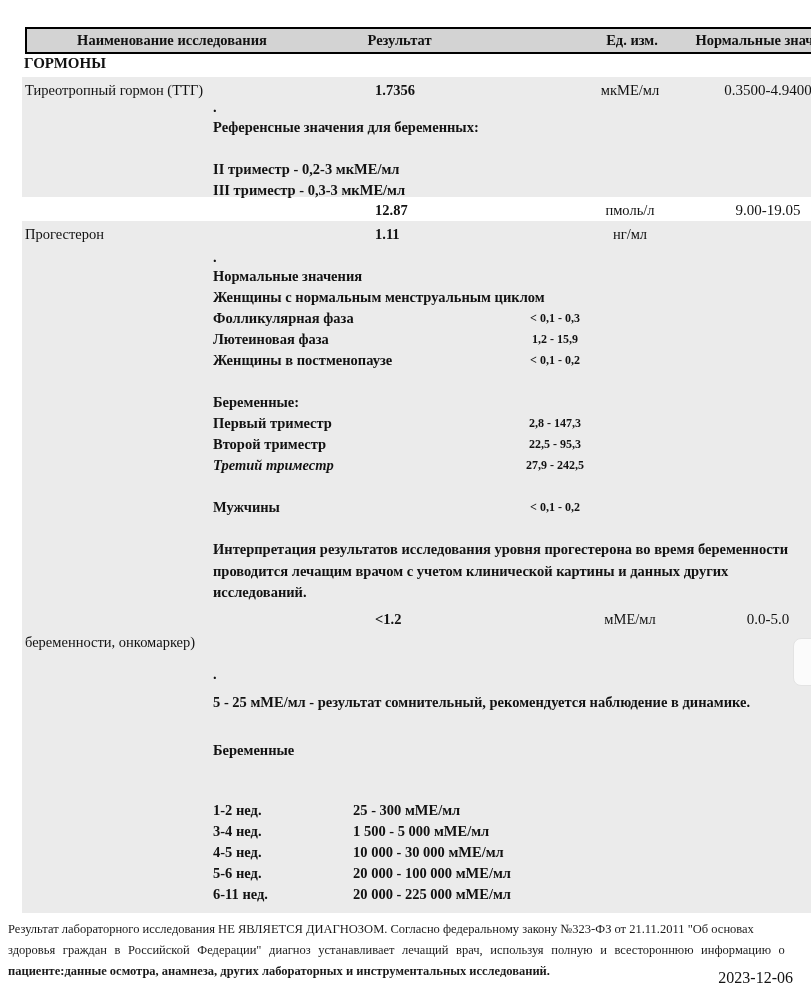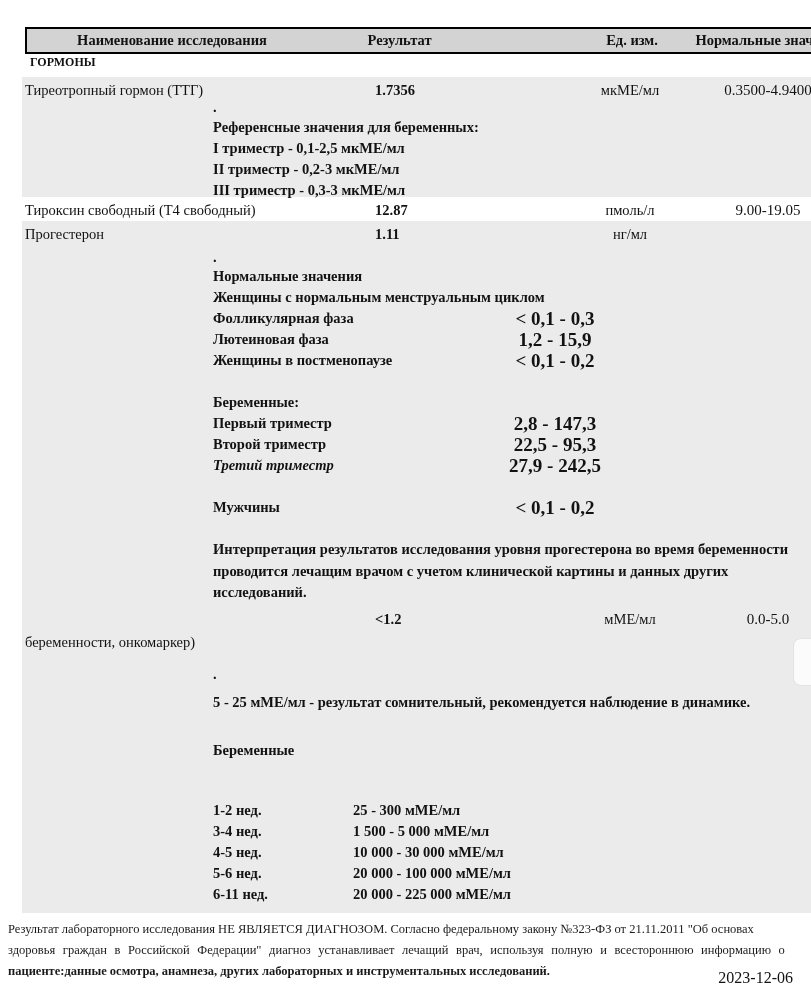--- a/index.html
+++ b/index.html
@@ -15,28 +15,28 @@
   .header-bar{
     position:absolute;left:25px;top:27px;width:1035px;height:23px;
     background:#d3d3d3;border-top:2px solid #000;border-bottom:2px solid #000;
     border-left:2px solid #000;line-height:23px;font-weight:700;font-size:14.5px;
   }
   .hcell{position:absolute;top:0;text-align:center;white-space:nowrap;}
   .hc-name{left:0px;width:290px;}
   .hc-result{left:290px;width:165px;}
   .hc-unit{left:535px;width:140px;}
   .hc-normal{left:643px;width:200px;}
-  .section-title{position:absolute;left:30px;top:55px;font-weight:700;font-size:12px;white-space:nowrap;}
+  .section-title{position:absolute;left:24px;top:55px;font-weight:700;font-size:15px;white-space:nowrap;}
   .trow{position:absolute;left:0;width:100%;height:21px;font-size:14.5px;line-height:21px;}
   .cname{position:absolute;left:25px;top:0;white-space:nowrap;}
   .cres{position:absolute;left:375px;top:0;font-weight:700;white-space:nowrap;text-align:right;}
   .cunit{position:absolute;left:560px;top:0;width:140px;text-align:center;white-space:nowrap;}
   .cnorm{position:absolute;left:668px;top:0;width:200px;text-align:center;font-size:15px;white-space:nowrap;}
   .note{position:absolute;left:213px;font-weight:700;font-size:14.5px;line-height:21px;white-space:nowrap;}
-  .nval{position:absolute;left:490px;top:0;width:130px;text-align:center;font-weight:700;font-size:19px;line-height:21px;white-space:nowrap;}
+  .nval{position:absolute;left:490px;top:0;width:130px;text-align:center;font-weight:700;font-size:12px;line-height:21px;white-space:nowrap;}
   .wval{position:absolute;left:353px;top:0;font-weight:700;font-size:14.5px;line-height:21px;white-space:nowrap;}
   .interp{position:absolute;left:213px;top:539px;width:595px;font-weight:700;font-size:14.5px;line-height:21.5px;}
   .edge-box{position:absolute;left:793px;top:638px;width:32px;height:46px;background:#fbfbfb;border:1px solid #e3e3e3;border-radius:8px;}
   .footer-line{position:absolute;left:8px;font-size:12.5px;line-height:16px;white-space:nowrap;color:#1a1a1a;}
   .fl-2{word-spacing:4.5px;}
   .doc-date{position:absolute;right:18px;top:969px;font-size:16px;white-space:nowrap;}
 </style>
 </head>
 <body>
 
@@ -57,26 +57,24 @@
 
     <div class="trow" style="top:80px;">
       <span class="cname">Тиреотропный гормон (ТТГ)</span>
       <span class="cres">1.7356</span>
       <span class="cunit">мкМЕ/мл</span>
       <span class="cnorm">0.3500-4.9400</span>
     </div>
 
     <div class="note" style="top:97px;">.</div>
     <div class="note" style="top:117px;">Референсные значения для беременных:</div>
-    <div class="note" style="top:138px;">I триместр - 0,1-2,5 мкМЕ/мл</div>
     <div class="note" style="top:159px;">II триместр - 0,2-3 мкМЕ/мл</div>
     <div class="note" style="top:180px;">III триместр - 0,3-3 мкМЕ/мл</div>
 
     <div class="trow" style="top:200px;">
-      <span class="cname">Тироксин свободный (Т4 свободный)</span>
       <span class="cres">12.87</span>
       <span class="cunit">пмоль/л</span>
       <span class="cnorm">9.00-19.05</span>
     </div>
 
     <div class="trow" style="top:224px;">
       <span class="cname">Прогестерон</span>
       <span class="cres">1.11</span>
       <span class="cunit">нг/мл</span>
     </div>

